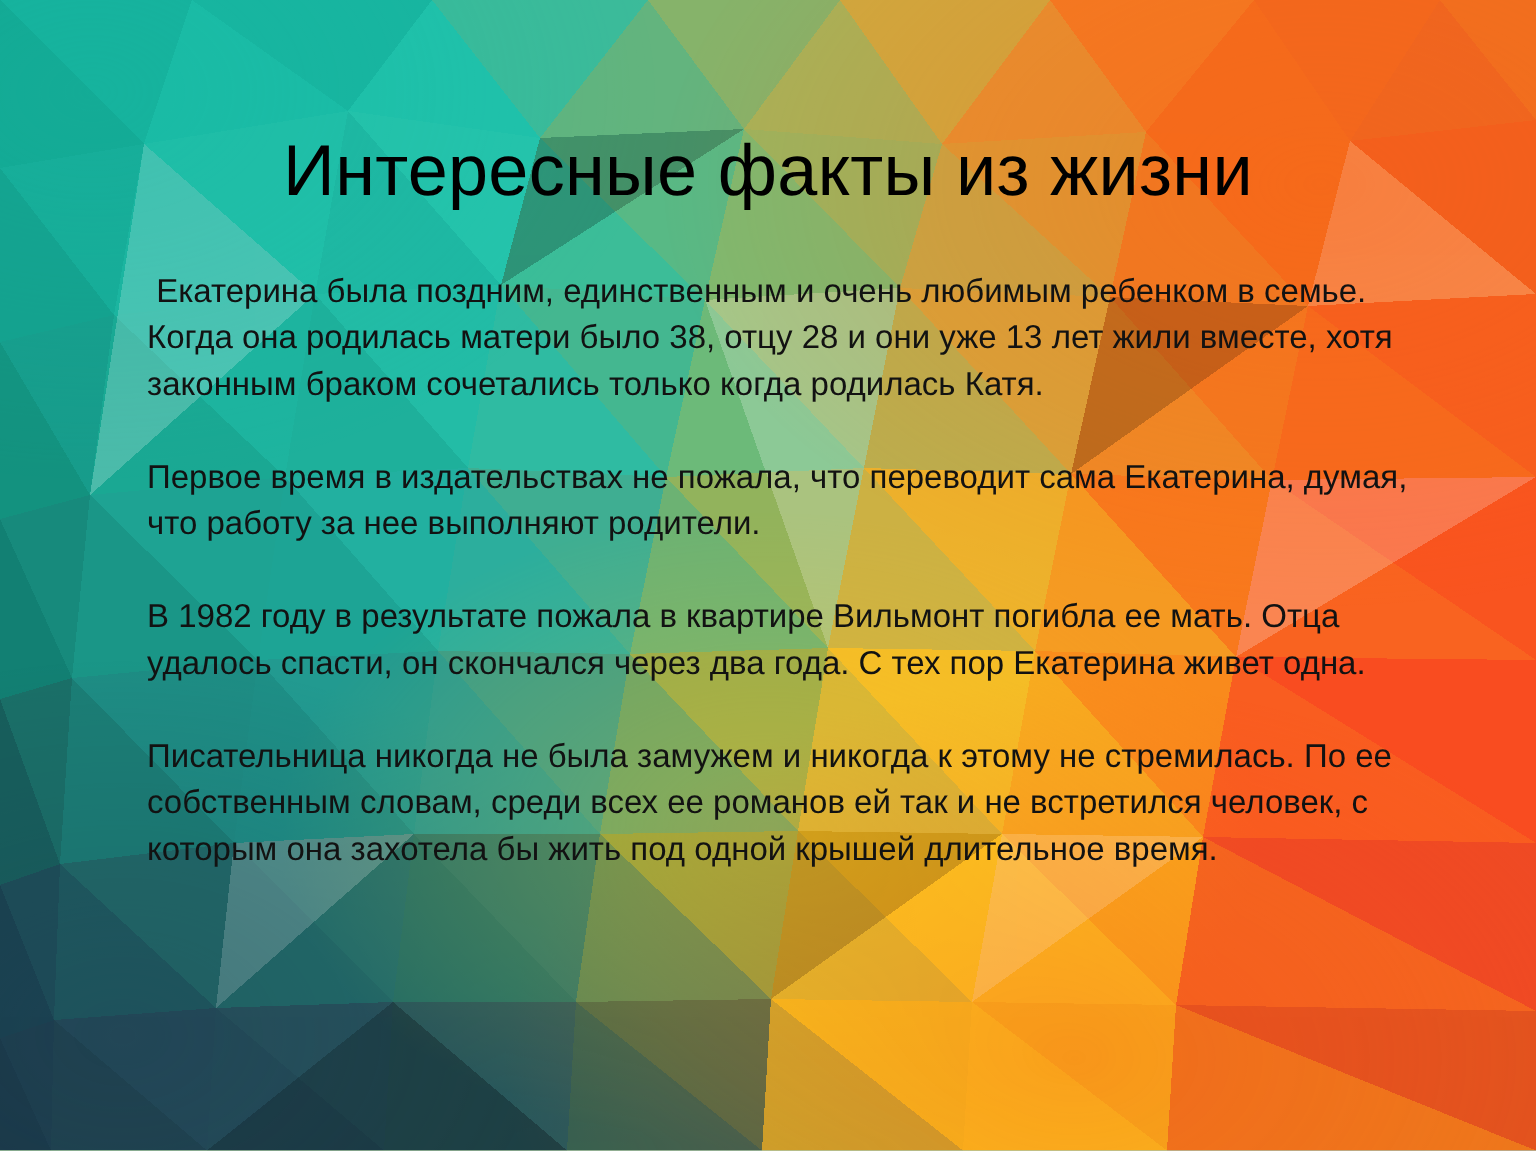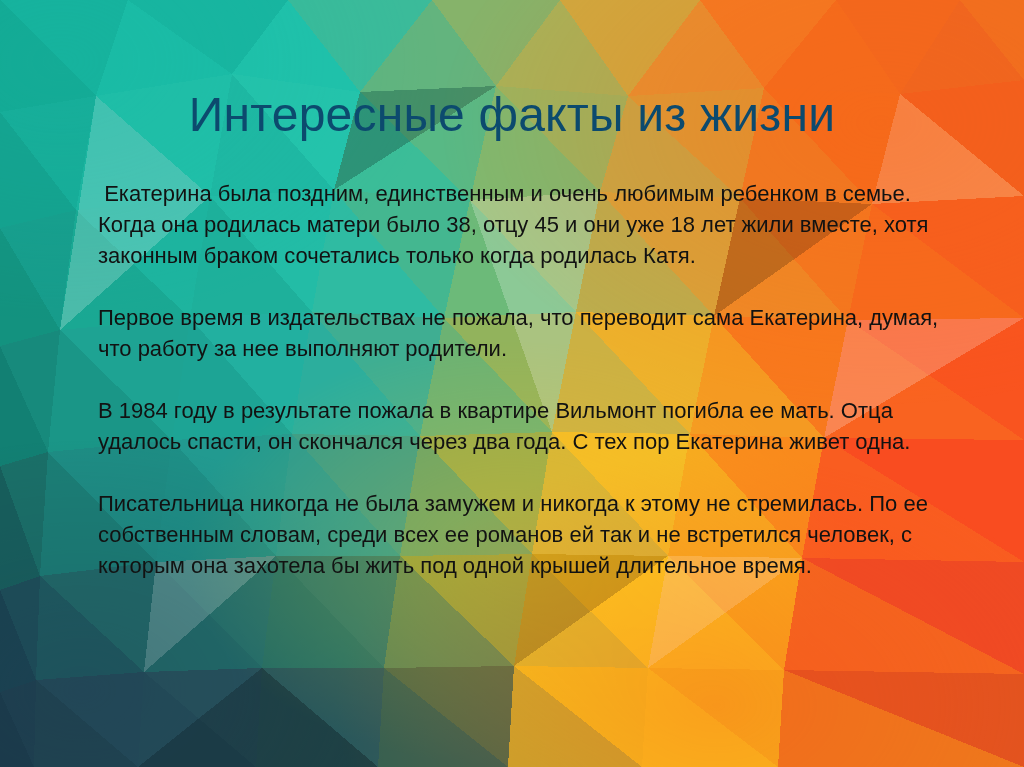--- a/index.html
+++ b/index.html
@@ -53,21 +53,21 @@
 
   .slide-title {
     position: absolute;
     left: 0;
     right: 0;
     top: 54px;
     text-align: center;
     font-size: 48px;
     font-weight: 400;
     line-height: 58px;
-    color: #0c4a6e;
+    color: #000000;
     letter-spacing: 0.2px;
     white-space: nowrap;
   }
 
   .body-block {
     position: absolute;
     left: 98px;
     top: 178px;
     width: 862px;
     color: #121212;
@@ -244,20 +244,20 @@
     </g>
   </svg>
 
   <div class="bg-wash"></div>
 
   <div class="content">
 
     <h1 class="slide-title">Интересные факты из жизни</h1>
 
     <div class="body-block">
-      <p class="body-para"> Екатерина была поздним, единственным и очень любимым ребенком в семье. Когда она родилась матери было 38, отцу 45 и они уже 18 лет жили вместе, хотя законным браком сочетались только когда родилась Катя.</p>
+      <p class="body-para"> Екатерина была поздним, единственным и очень любимым ребенком в семье. Когда она родилась матери было 38, отцу 28 и они уже 13 лет жили вместе, хотя законным браком сочетались только когда родилась Катя.</p>
       <p class="body-para">Первое время в издательствах не пожала, что переводит сама Екатерина, думая, что работу за нее выполняют родители.</p>
-      <p class="body-para">В 1984 году в результате пожала в квартире Вильмонт погибла ее мать. Отца удалось спасти, он скончался через два года. С тех пор Екатерина живет одна.</p>
+      <p class="body-para">В 1982 году в результате пожала в квартире Вильмонт погибла ее мать. Отца удалось спасти, он скончался через два года. С тех пор Екатерина живет одна.</p>
       <p class="body-para">Писательница никогда не была замужем и никогда к этому не стремилась. По ее собственным словам, среди всех ее романов ей так и не встретился человек, с которым она захотела бы жить под одной крышей длительное время.</p>
     </div>
 
   </div>
 </div>
 
 </body></html>

